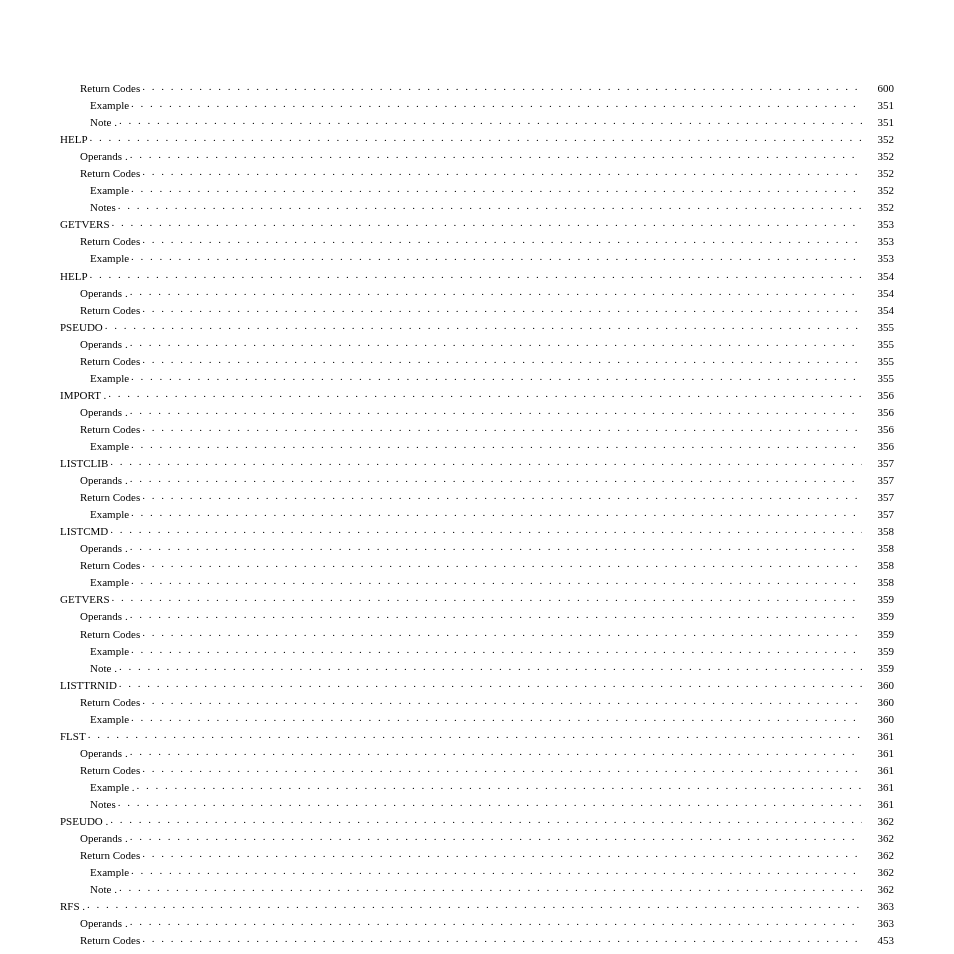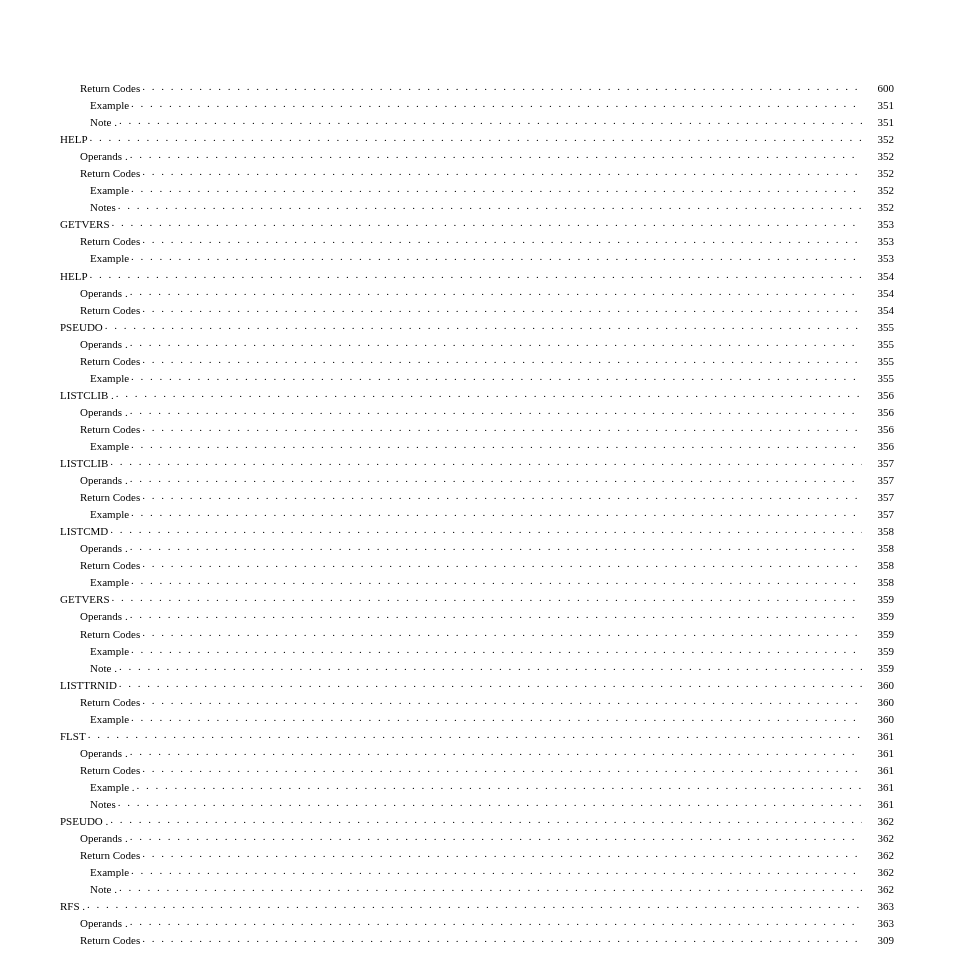--- a/index.html
+++ b/index.html
@@ -135,21 +135,21 @@
         <span class="toc-label indent-1">Return Codes</span>
         <span class="toc-dots"></span>
         <span class="toc-page">355</span>
       </div>
       <div class="toc-row">
         <span class="toc-label indent-2">Example</span>
         <span class="toc-dots"></span>
         <span class="toc-page">355</span>
       </div>
       <div class="toc-row">
-        <span class="toc-label ">LISTCLIB .</span>
+        <span class="toc-label ">IMPORT .</span>
         <span class="toc-dots"></span>
         <span class="toc-page">356</span>
       </div>
       <div class="toc-row">
         <span class="toc-label indent-1">Operands .</span>
         <span class="toc-dots"></span>
         <span class="toc-page">356</span>
       </div>
       <div class="toc-row">
         <span class="toc-label indent-1">Return Codes</span>
@@ -297,21 +297,21 @@
         <span class="toc-page">363</span>
       </div>
       <div class="toc-row">
         <span class="toc-label indent-1">Operands .</span>
         <span class="toc-dots"></span>
         <span class="toc-page">363</span>
       </div>
       <div class="toc-row">
         <span class="toc-label indent-1">Return Codes</span>
         <span class="toc-dots"></span>
-        <span class="toc-page">309</span>
+        <span class="toc-page">453</span>
       </div>
       <div class="toc-row">
         <span class="toc-label indent-2">Note .</span>
         <span class="toc-dots"></span>
         <span class="toc-page">365</span>
       </div>
     </div>
 </div>
 
 </body></html>

